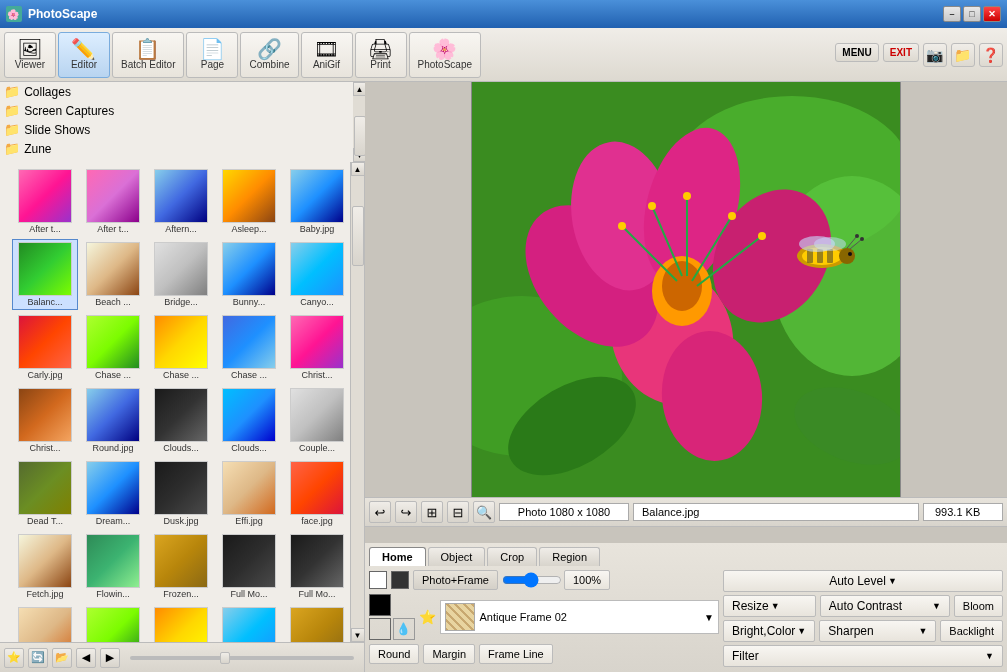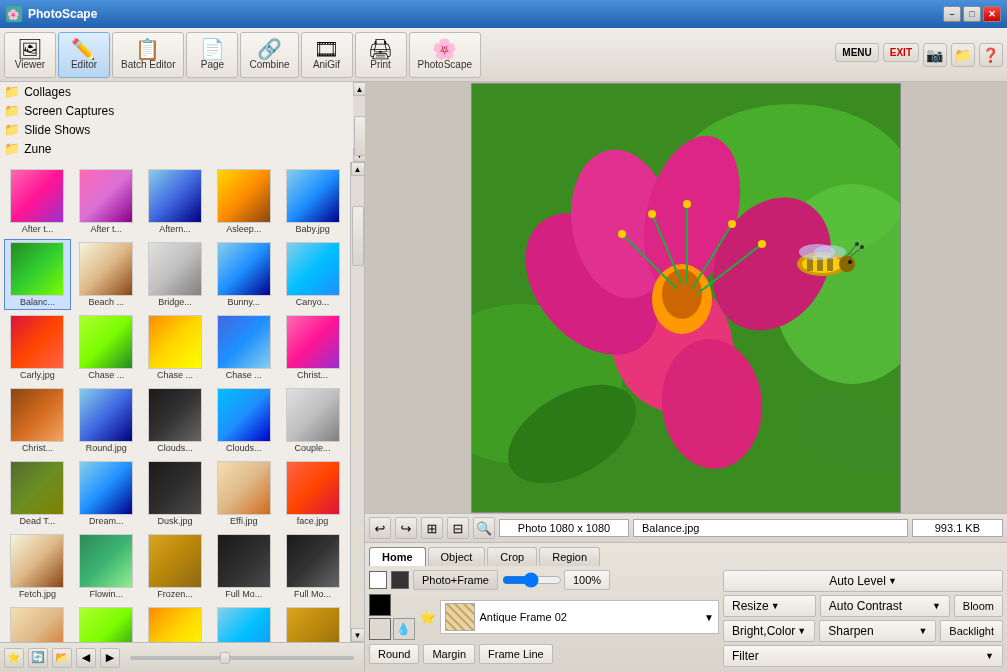--- a/index.html
+++ b/index.html
@@ -85,20 +85,21 @@
     
     .thumb-area { flex: 1; display: flex; overflow: hidden; }
     .thumb-grid-container { flex: 1; overflow: hidden; position: relative; }
     .thumb-grid {
       display: grid;
       grid-template-columns: repeat(5, 1fr);
       gap: 2px;
       padding: 4px;
       overflow-y: auto;
       height: 100%;
+      margin-left: 8px;
     }
     .thumb-item {
       display: flex;
       flex-direction: column;
       align-items: center;
       cursor: pointer;
       padding: 2px;
       border: 1px solid transparent;
     }
     .thumb-item.selected { background: #cce0ff; border-color: #5588cc; }
@@ -164,26 +165,27 @@
       border-top: 1px solid #bbb;
       border-bottom: 1px solid #bbb;
       display: flex;
       align-items: center;
       padding: 0 4px;
       gap: 4px;
     }
     .status-icon-btn { width: 22px; height: 22px; background: linear-gradient(to bottom, #f0ede8, #d8d4cc); border: 1px solid #bbb; border-radius: 2px; cursor: pointer; display: flex; align-items: center; justify-content: center; font-size: 13px; }
     .status-info-box { background: white; border: 1px solid #aaa; padding: 2px 8px; font-size: 11px; min-width: 130px; text-align: center; }
     .status-filename { background: white; border: 1px solid #aaa; padding: 2px 8px; font-size: 11px; flex: 1; }
-    .status-filesize { background: white; border: 1px solid #aaa; padding: 2px 22px; font-size: 11px; min-width: 80px; text-align: center; }
+    .status-filesize { background: white; border: 1px solid #aaa; padding: 2px 11px; font-size: 11px; min-width: 80px; text-align: left; }
     
     
     .editor-controls {
       background: linear-gradient(to bottom, #e8e4dc, #d8d4cc);
       padding: 4px;
+      margin-top: 16px;
     }
     
     
     .tab-bar { display: flex; gap: 2px; margin-bottom: 4px; }
     .tab {
       padding: 3px 12px;
       background: linear-gradient(to bottom, #f0ede8, #d8d4cc);
       border: 1px solid #bbb;
       border-bottom: none;
       cursor: pointer;

